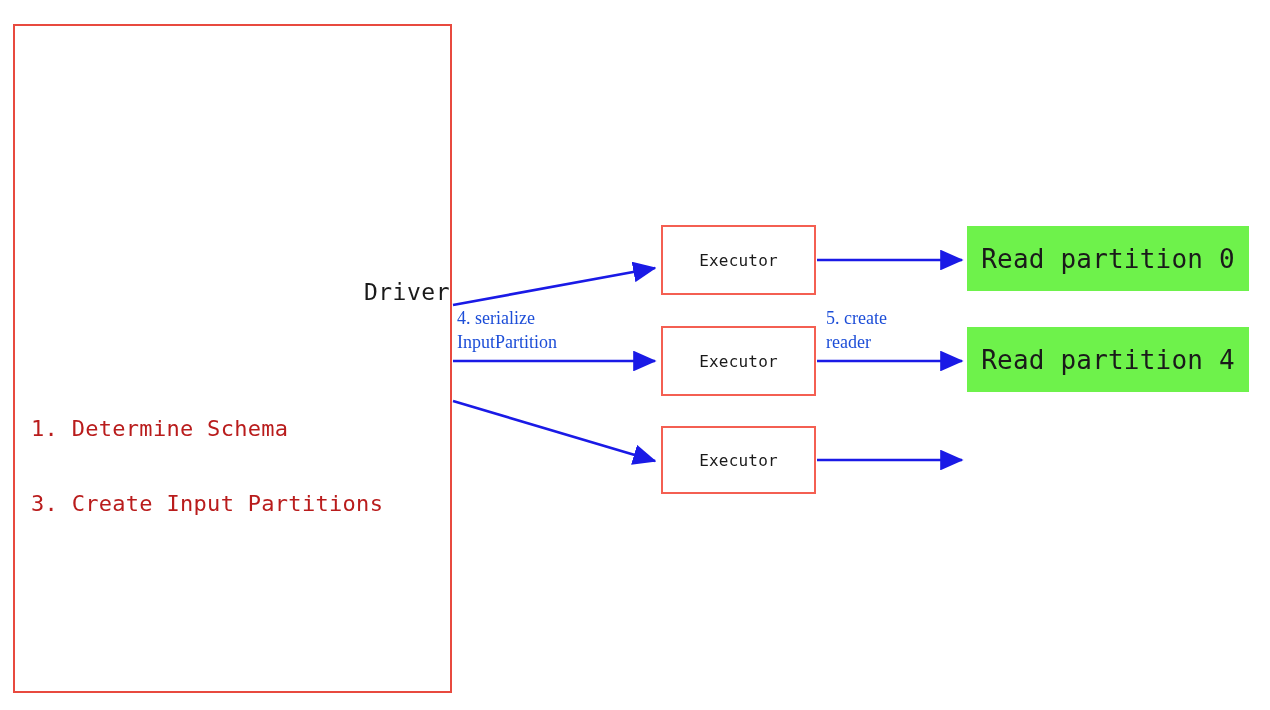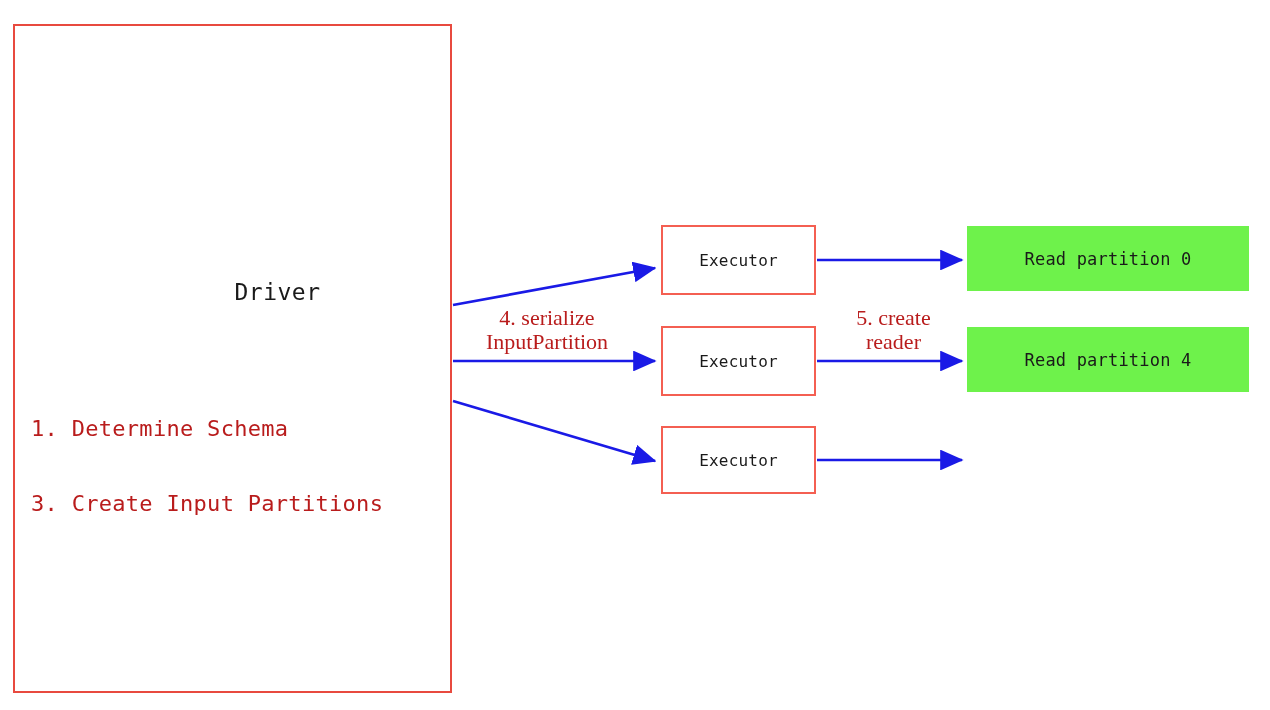--- a/index.html
+++ b/index.html
@@ -25,26 +25,25 @@
     height: 669px;
     border: 2px solid #e84a3f;
     background: #ffffff;
     box-sizing: border-box;
   }
   .driver-title {
     position: absolute;
     left: 0;
     top: 253px;
     width: 100%;
-    text-align: center;
+    text-align: right;
     font-family: "DejaVu Sans Mono", "Liberation Mono", monospace;
     font-size: 23px;
     color: #1a1a1a;
     letter-spacing: 0.5px;
-    margin-left: 45px;
   }
   .driver-steps {
     position: absolute;
     left: 16px;
     top: 340px;
     font-family: "DejaVu Sans Mono", "Liberation Mono", monospace;
     font-size: 22px;
     line-height: 25px;
     color: #b91c1c;
     white-space: pre;
@@ -81,36 +80,35 @@
     left: 967px;
     width: 282px;
     height: 65px;
     background: #6ef24b;
     display: flex;
     align-items: center;
     justify-content: center;
   }
   .partition-box .part-label {
     font-family: "DejaVu Sans Mono", "Liberation Mono", monospace;
-    font-size: 17px;
+    font-size: 26px;
     color: #1a1a1a;
     letter-spacing: 0.2px;
   }
   #part-0 { top: 226px; }
   #part-1 { top: 327px; }
   #part-2 { top: 427px; }
 
   
   .arrow-label {
     position: absolute;
     font-family: "Liberation Serif", "DejaVu Serif", serif;
-    font-size: 22px;
+    font-size: 18px;
     line-height: 24px;
-    color: #b91c1c;
-    text-align: center;
+    color: #1d4ed8;
     white-space: nowrap;
   }
   #label-serialize {
     left: 457px;
     top: 306px;
     width: 180px;
   }
   #label-create-reader {
     left: 826px;
     top: 306px;

